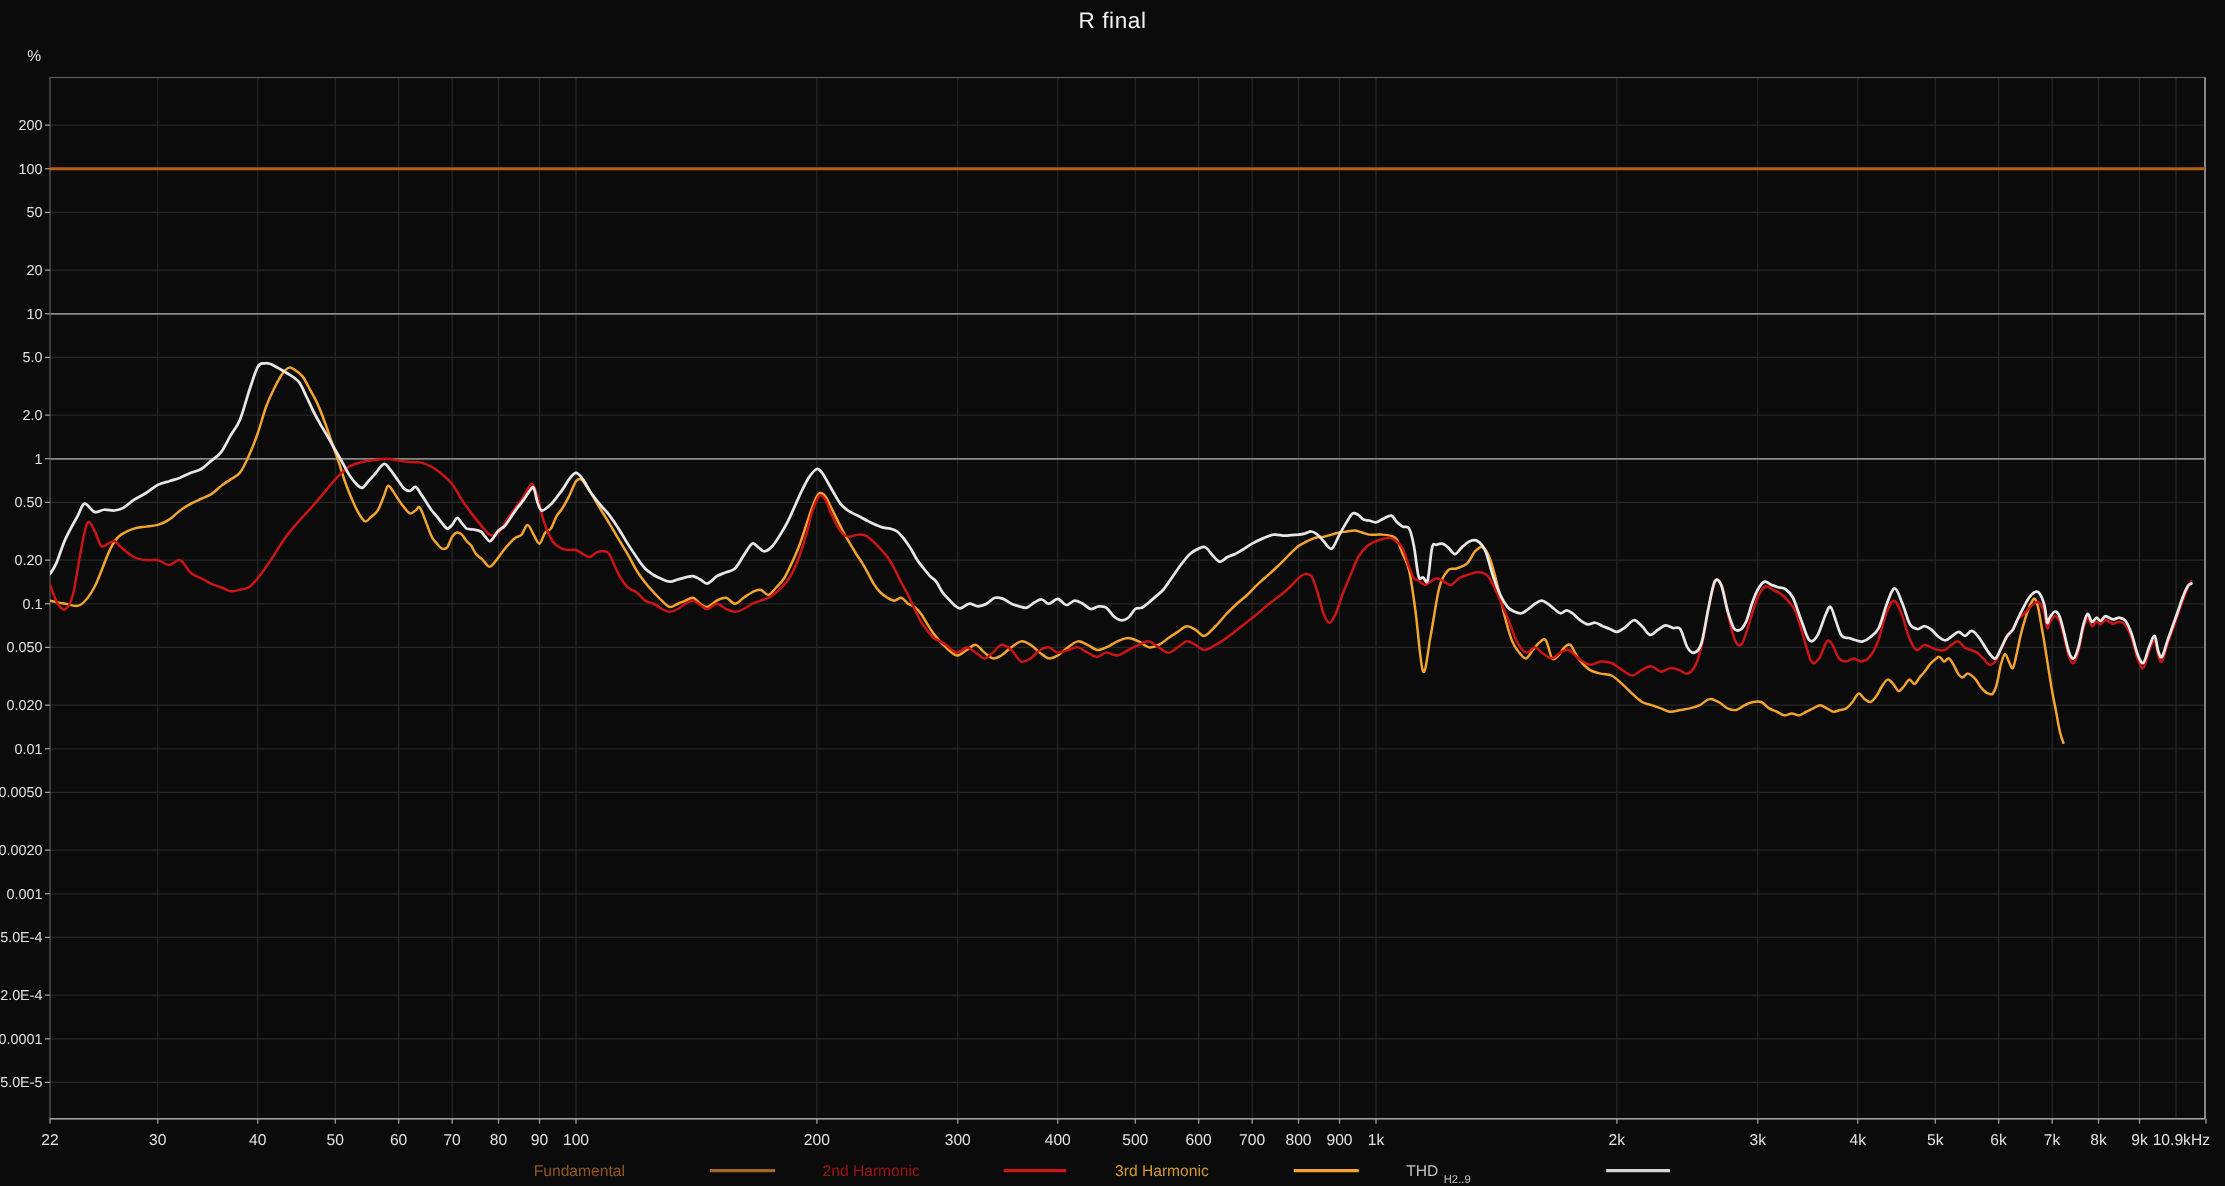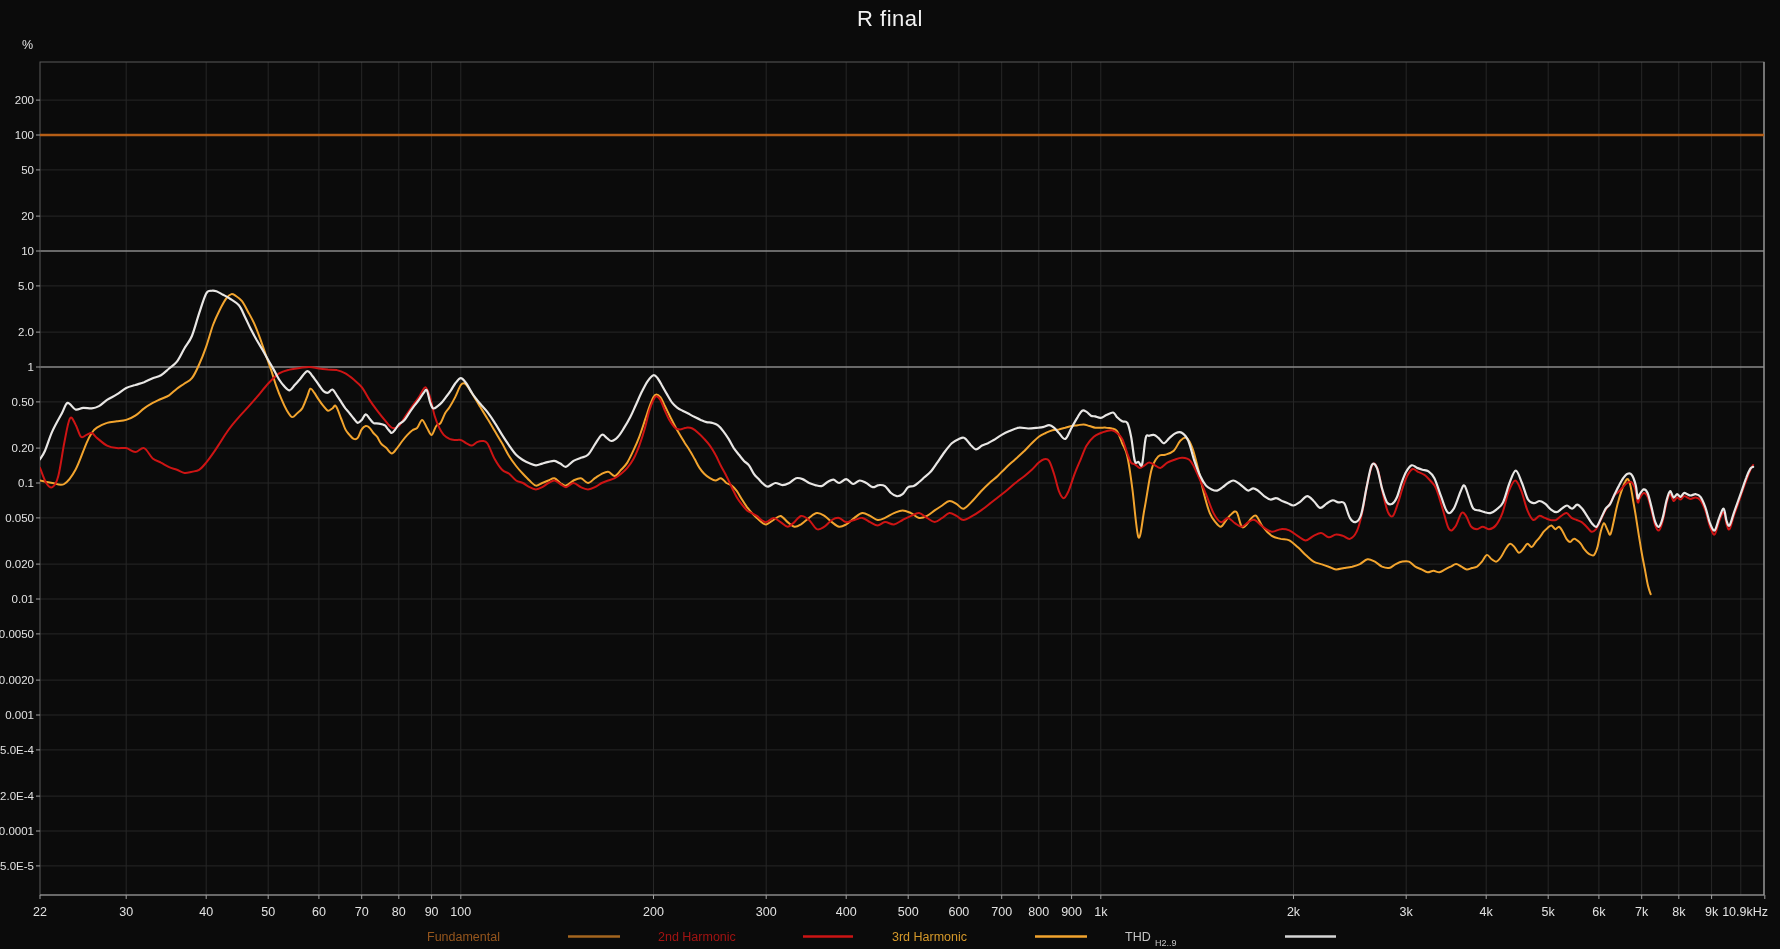--- a/index.html
+++ b/index.html
@@ -1,19 +1,19 @@
 <!DOCTYPE html>
 <html><head>
 <meta charset="utf-8">
 <style>
   html,body{margin:0;padding:0;background:#0b0b0b;width:1780px;height:949px;overflow:hidden;}
   body{font-family:"Liberation Sans", sans-serif;position:relative;}
   .stage{position:absolute;inset:0;}
   .chart-title{position:absolute;top:6px;left:0;width:1780px;text-align:center;
-    color:#f2f2f2;font-size:22px;letter-spacing:0.5px;}
+    color:#f2f2f2;font-size:18px;letter-spacing:0.5px;}
   svg{position:absolute;top:0;left:0;}
   text{font-family:"Liberation Sans", sans-serif;}
 </style>
 </head>
 <body>
 
 <div class="stage">
   <div class="chart-title">R final</div>
   <svg id="plot" width="1780" height="949" viewBox="0 0 1780 949">
       <rect x="40" y="62" width="1724" height="833" fill="#0b0b0b"></rect>

